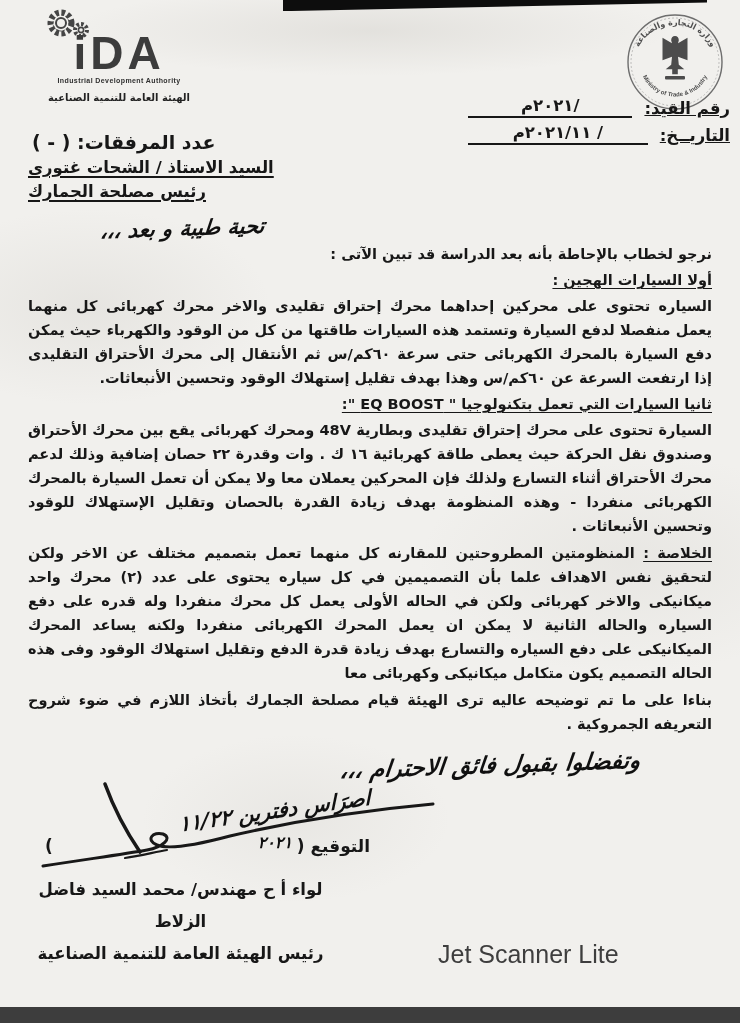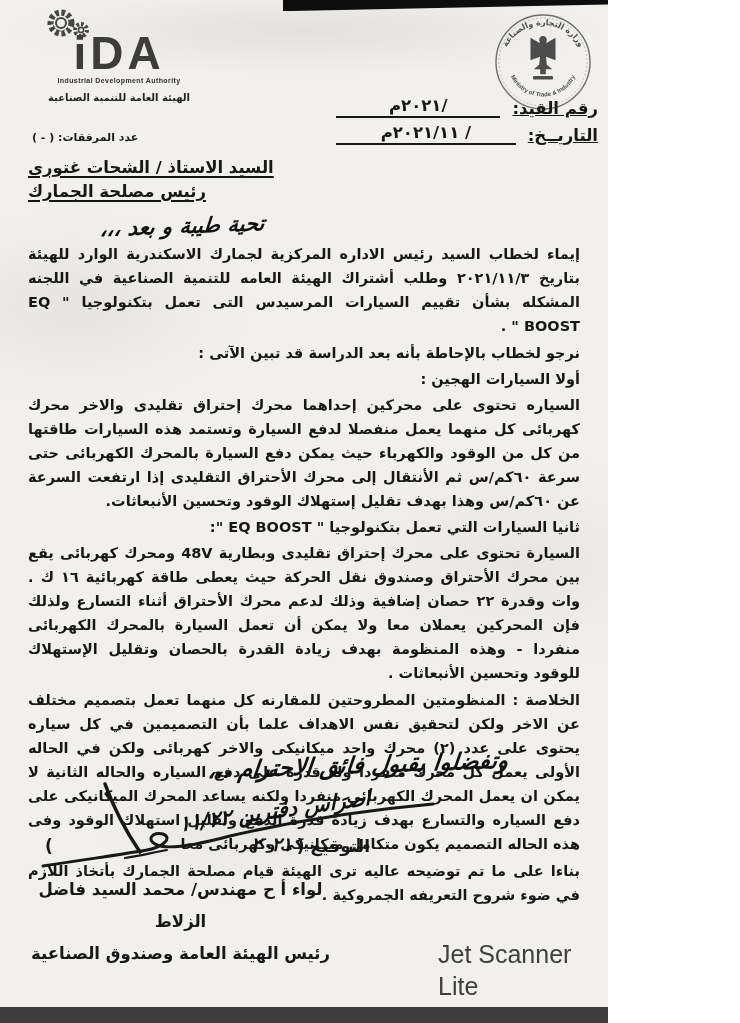--- a/index.html
+++ b/index.html
@@ -1,17 +1,17 @@
 <!DOCTYPE html>
 <html lang="ar"><head>
 <meta charset="utf-8">
 <style>
   html,body{margin:0;padding:0;}
   .page{
-    position:relative; width:608px; height:1023px; overflow:hidden;
+    position:relative; width:740px; height:1023px; overflow:hidden;
     font-family:"DejaVu Sans", sans-serif; color:#171717;
     background-color:#f1f0ed;
     background-image:
       radial-gradient(ellipse 260px 140px at 12% 30%, rgba(180,176,168,.18), transparent 70%),
       radial-gradient(ellipse 300px 160px at 85% 55%, rgba(180,176,168,.15), transparent 70%),
       radial-gradient(ellipse 220px 120px at 40% 80%, rgba(180,176,168,.14), transparent 70%),
       radial-gradient(ellipse 400px 60px at 50% 3%, rgba(170,166,158,.20), transparent 75%);
   }
   .top-tear{position:absolute; top:0; left:283px; width:424px; height:11px; background:#0d0d0d;
     clip-path:polygon(0 0,100% 0,100% 22%,2% 100%,0 100%);}
@@ -23,41 +23,41 @@
   .ida-en{font-size:7px; font-weight:bold; color:#2f2f2f; letter-spacing:.4px; margin-top:1px;
     font-family:"Liberation Sans", sans-serif;}
   .ida-ar{font-size:10px; font-weight:bold; color:#222; direction:rtl; margin-top:8px;}
   
   .seal{position:absolute; top:12px; right:13px;}
   
   .meta{position:absolute; top:96px; right:10px; width:262px; direction:rtl; font-weight:bold; font-size:16.5px;}
   .meta-row{display:flex; align-items:flex-end; margin-bottom:5px;}
   .meta-label{text-decoration:underline; white-space:nowrap; margin-left:12px;}
   .meta-value{flex:1; border-bottom:2px solid #171717; text-align:center; padding:0 2px 0 2px; line-height:1.2; white-space:nowrap;}
-  .attachments{position:absolute; top:131px; left:32px; direction:rtl; font-weight:bold; font-size:11px;}
+  .attachments{position:absolute; top:131px; left:32px; direction:rtl; font-weight:bold; font-size:19px;}
   
   .content{position:absolute; top:156px; right:28px; left:28px; direction:rtl; font-weight:bold; text-align:justify;}
   .addr{font-size:16.5px; text-align:left; line-height:24px;}
   .addr .u2{text-decoration:underline; text-decoration-thickness:2px; text-underline-offset:3px;}
   .addr2{padding-right:48px;}
   .hand{font-style:italic; font-weight:bold; color:#101010;}
   .greeting{font-size:21px; text-align:right; padding-left:72px; height:38px; line-height:36px;
     transform:rotate(-2deg) skewX(-7deg); text-align:left; direction:rtl;}
   .para{font-size:14.5px; line-height:24px; margin:0 0 3px 0;}
   .heading{font-size:14.5px; line-height:23px; margin:1px 0 2px 0; text-align:right;}
-  .heading .u2, .u2i{text-underline-offset:3px;}
+  .heading .u2, .u2i{text-decoration:underline; text-underline-offset:3px;}
   
   .hand-closing{position:absolute; top:752px; right:100px; font-size:23px; direction:rtl; white-space:nowrap;
     transform:rotate(-2deg) skewX(-8deg);}
   .hand-note{position:absolute; top:799px; left:178px; font-size:21px; direction:rtl; white-space:nowrap;
     transform:rotate(-8deg) skewX(-6deg);}
   .sig-svg{position:absolute; top:778px; left:25px;}
   .sig-row{position:absolute; top:836px; left:45px; width:325px; height:26px; font-size:17px; font-weight:bold;}
   .sig-label{position:absolute; right:0; direction:rtl; white-space:nowrap;margin-left:12px;}
-  .sig-hand{position:absolute; right:78px; top:-3px; font-size:19px; direction:rtl;text-align:right;}
+  .sig-hand{position:absolute; right:78px; top:-3px; font-size:16px; direction:rtl;text-align:right;}
   .sig-close{position:absolute; left:0; direction:rtl;}
   .signer{position:absolute; top:874px; left:28px; width:305px; text-align:center; direction:rtl;
     font-weight:bold; font-size:16.5px; line-height:32px;}
   
   .watermark{position:absolute; top:938px; left:438px; font-size:25px; color:#3e3e3e; line-height:1.28;
     font-family:"Liberation Sans", sans-serif; font-weight:400;}
   .bottom-bar{position:absolute; bottom:0; left:0; right:0; height:16px; background:#3d3d3d;}
 </style>
 </head>
 <body>
@@ -117,21 +117,20 @@
 
   <div class="content">
     <div class="addr">
       <span class="u2">السيد الاستاذ / الشحات غتورى</span>
     </div>
     <div class="addr addr2">
       <span class="u2">رئيس مصلحة الجمارك</span>
     </div>
     <div class="hand greeting">تحية طيبة و بعد ،،،</div>
 
-    <p class="para">إيماء لخطاب السيد رئيس الاداره المركزية لجمارك الاسكندرية الوارد للهيئة بتاريخ ٢٠٢١/١١/٣ وطلب أشتراك الهيئة العامه للتنمية الصناعية في اللجنه المشكله بشأن تقييم السيارات المرسيدس التى تعمل بتكنولوجيا " EQ BOOST " .</p>
     <p class="para">نرجو لخطاب بالإحاطة بأنه بعد الدراسة قد تبين الآتى :</p>
 
     <div class="heading">
       <span class="u2">أولا السيارات الهجين :</span>
     </div>
     <p class="para">السياره تحتوى على محركين إحداهما محرك إحتراق تقليدى والاخر محرك كهربائى كل منهما يعمل منفصلا لدفع السيارة وتستمد هذه السيارات طاقتها من كل من الوقود والكهرباء حيث يمكن دفع السيارة بالمحرك الكهربائى حتى سرعة ٦٠كم/س ثم الأنتقال إلى محرك الأحتراق التقليدى إذا ارتفعت السرعة عن ٦٠كم/س وهذا بهدف تقليل إستهلاك الوقود وتحسين الأنبعاثات.</p>
 
     <div class="heading">
       <span class="u2">ثانيا السيارات التي تعمل بتكنولوجيا " EQ BOOST ":</span>
     </div>
@@ -157,21 +156,21 @@
   </svg>
 
   <div class="sig-row">
     <span class="sig-label">التوقيع (</span>
     <span class="sig-hand hand">٢٠٢١</span>
     <span class="sig-close">)</span>
   </div>
 
   <div class="signer">
     <div>لواء أ ح مهندس/ محمد السيد فاضل الزلاط</div>
-    <div>رئيس الهيئة العامة وصندوق الصناعية</div>
+    <div>رئيس الهيئة العامة للتنمية الصناعية</div>
   </div>
 
   <div class="watermark">
     <div>Jet Scanner Lite</div>
   </div>
   <div class="bottom-bar"></div>
 
 </div>
 
 </body></html>

